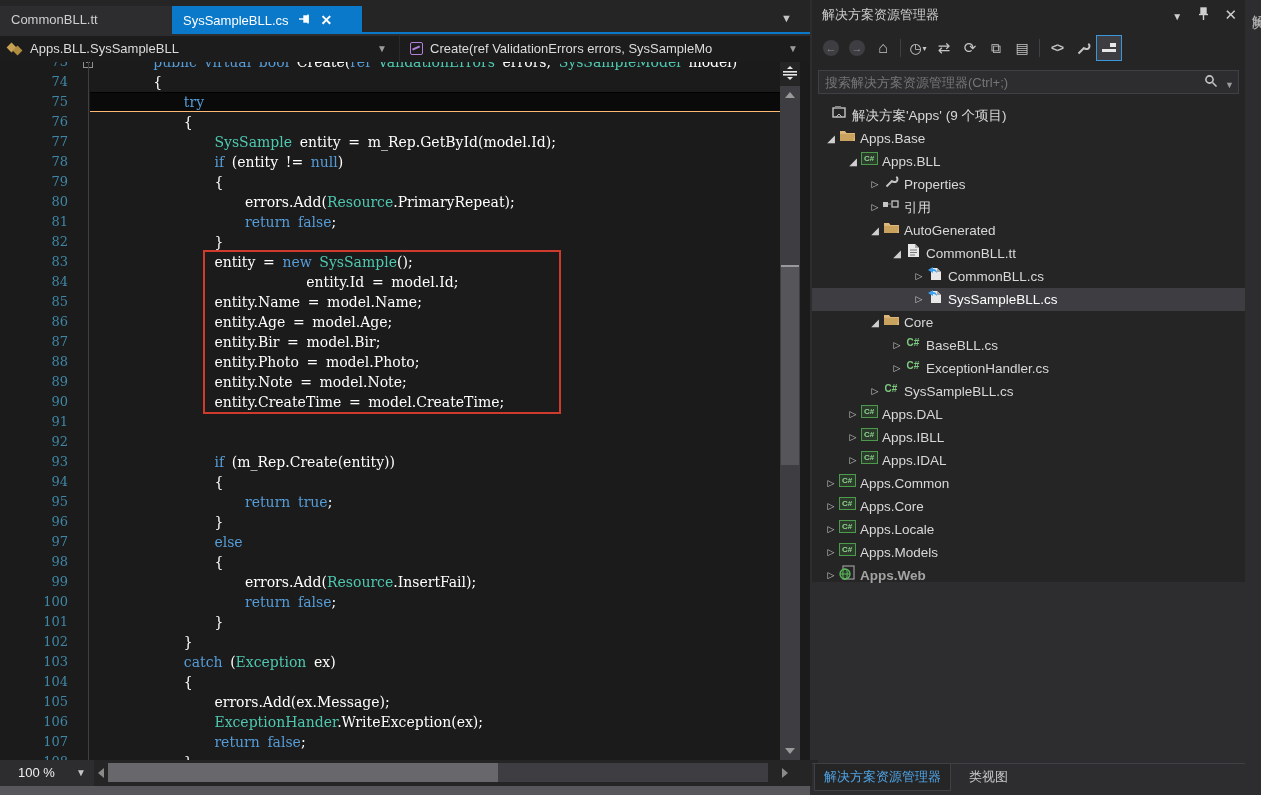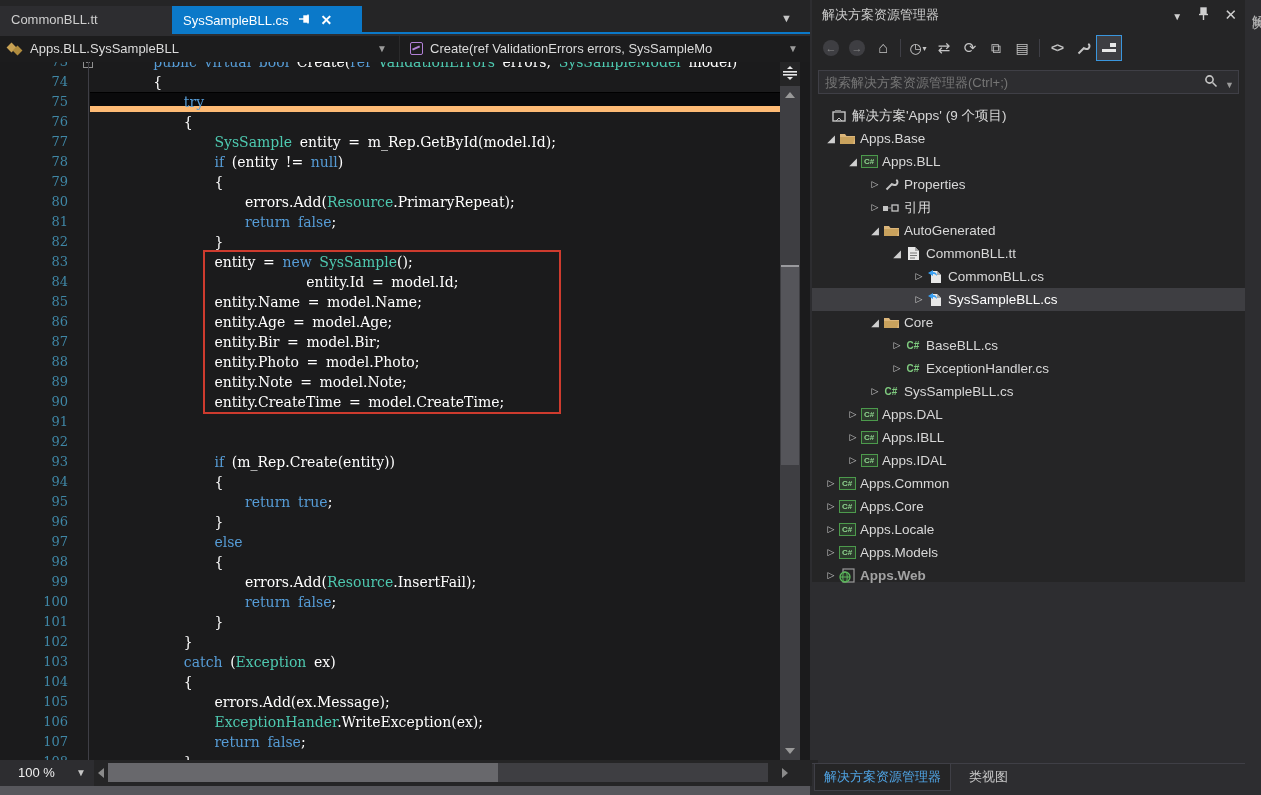--- a/index.html
+++ b/index.html
@@ -31,21 +31,21 @@
   .cube-icon:after { content:""; position:absolute; left:1px; top:4px; width:8px; height:1.5px; background:#B180D7; transform:rotate(-25deg); }
   
   .editor { position:absolute; left:0; top:62px; width:810px; height:698px; background:#1B1B1C; overflow:hidden; }
   .gutter { position:absolute; left:0; top:-10px; width:78px; }
   .gutter .ln { height:20px; line-height:20px; text-align:right; padding-right:10px;
     color:#3F87A6; font-family:"DejaVu Serif", serif; font-size:13px; }
   .fold-line { position:absolute; left:88px; top:0; bottom:0; width:1px; background:#3F3F46; }
   .fold-box { position:absolute; left:83px; top:-4px; width:10px; height:10px; border:1px solid #909090; background:#1B1B1C; color:#C0C0C0; font-size:8px; line-height:8px; text-align:center; }
   .code-col { position:absolute; left:90px; top:-10px; width:690px; }
   .cl { height:20px; line-height:20px; white-space:pre; font-family:"DejaVu Serif", serif; font-size:14px; word-spacing:3.2px; color:#C8C8C8; padding-left:2px; }
-  .cl.cur { background:#0A0A0B; border-top:1px solid #000; border-bottom:6px solid #fdba74; line-height:18px; }
+  .cl.cur { background:#0A0A0B; border-top:1px solid #000; border-bottom:1px solid #fdba74; line-height:18px; }
   .seg-k { color:#569CD6; } .seg-t { color:#4EC9B0; } .seg-p { color:#ffffff; }
   .annotation-box { position:absolute; left:203px; top:188px; width:358px; height:164px; border:2px solid #CE3B2E; }
   
   .vscroll { position:absolute; right:10px; top:0; width:20px; height:698px; background:#3E3E42; }
   .vsplit { position:absolute; left:0; top:0; width:20px; height:24px; background:#252526; }
   .vsplit svg { margin:4px 2px; }
   .arr { width:0; height:0; position:absolute; left:5px; }
   .arr.up { border-left:5px solid transparent; border-right:5px solid transparent; border-bottom:6px solid #999; top:30px; }
   .arr.down { border-left:5px solid transparent; border-right:5px solid transparent; border-top:6px solid #999; bottom:6px; }
   .vthumb { position:absolute; left:1px; top:203px; width:18px; height:200px; background:#55555A; border-top:2px solid #9A9A9E; }
@@ -71,21 +71,21 @@
   .tbi .mini-caret { font-size:8px; color:#C5C5C5; margin-left:1px; }
   .tbi.hl { border:1px solid #3A96DD; background:#3E3E42; }
   .preview-glyph { display:block; width:14px; height:7px; border-bottom:3px solid #E8E8E8; position:relative; }
   .preview-glyph:after { content:""; position:absolute; right:0; top:-2px; width:6px; height:4px; background:#E8E8E8; }
   .search-row { position:relative; margin:4px 6px 0 6px; height:24px; background:#2D2D30; border:1px solid #3F3F46; }
   .search-row input { position:absolute; left:0; top:0; width:370px; height:22px; background:transparent; border:none; outline:none; color:#9A9A9A; font-family:"Liberation Sans", sans-serif; font-size:13px; padding-left:6px; }
   .search-icons { position:absolute; right:4px; top:3px; }
   .search-icons .caret { color:#9B9B9B; font-size:9px; margin-left:3px; }
   
   .tree { position:absolute; left:0; top:104px; width:433px; }
-  .trow { position:relative; height:23px; line-height:23px; display:flex; align-items:center; white-space:nowrap; color:#D8D8D8; font-size:13.5px; }
+  .trow { position:relative; height:23px; line-height:23px; display:flex; align-items:flex-start; white-space:nowrap; color:#D8D8D8; font-size:13.5px; }
   .trow.selected { background:#3E3E42; color:#FFFFFF; }
   .trow.bold .tlabel { font-weight:bold; color:#a3a3a3; }
   .texp { display:inline-block; width:14px; text-align:center; font-size:9px; color:#CFCFCF; flex:none; }
   .texp.open { font-size:10px; }
   .ticon { display:inline-flex; width:18px; height:16px; align-items:center; justify-content:center; flex:none; margin-right:4px; }
   .csproj-badge { display:inline-block; width:17px; height:13px; border:1px solid #4C9A4C; background:#2C3A2C; color:#8FD48F; font-size:8px; font-weight:bold; line-height:11px; text-align:center; }
   .csfile-badge { color:#7FCB7F; font-size:10px; font-weight:bold; }
   
   .panel-tabs { position:absolute; left:0; top:763px; width:433px; height:32px; background:#2D2D30; border-top:1px solid #3F3F46; }
   .ptab { position:absolute; top:0; height:27px; line-height:25px; padding:0 9px; }

